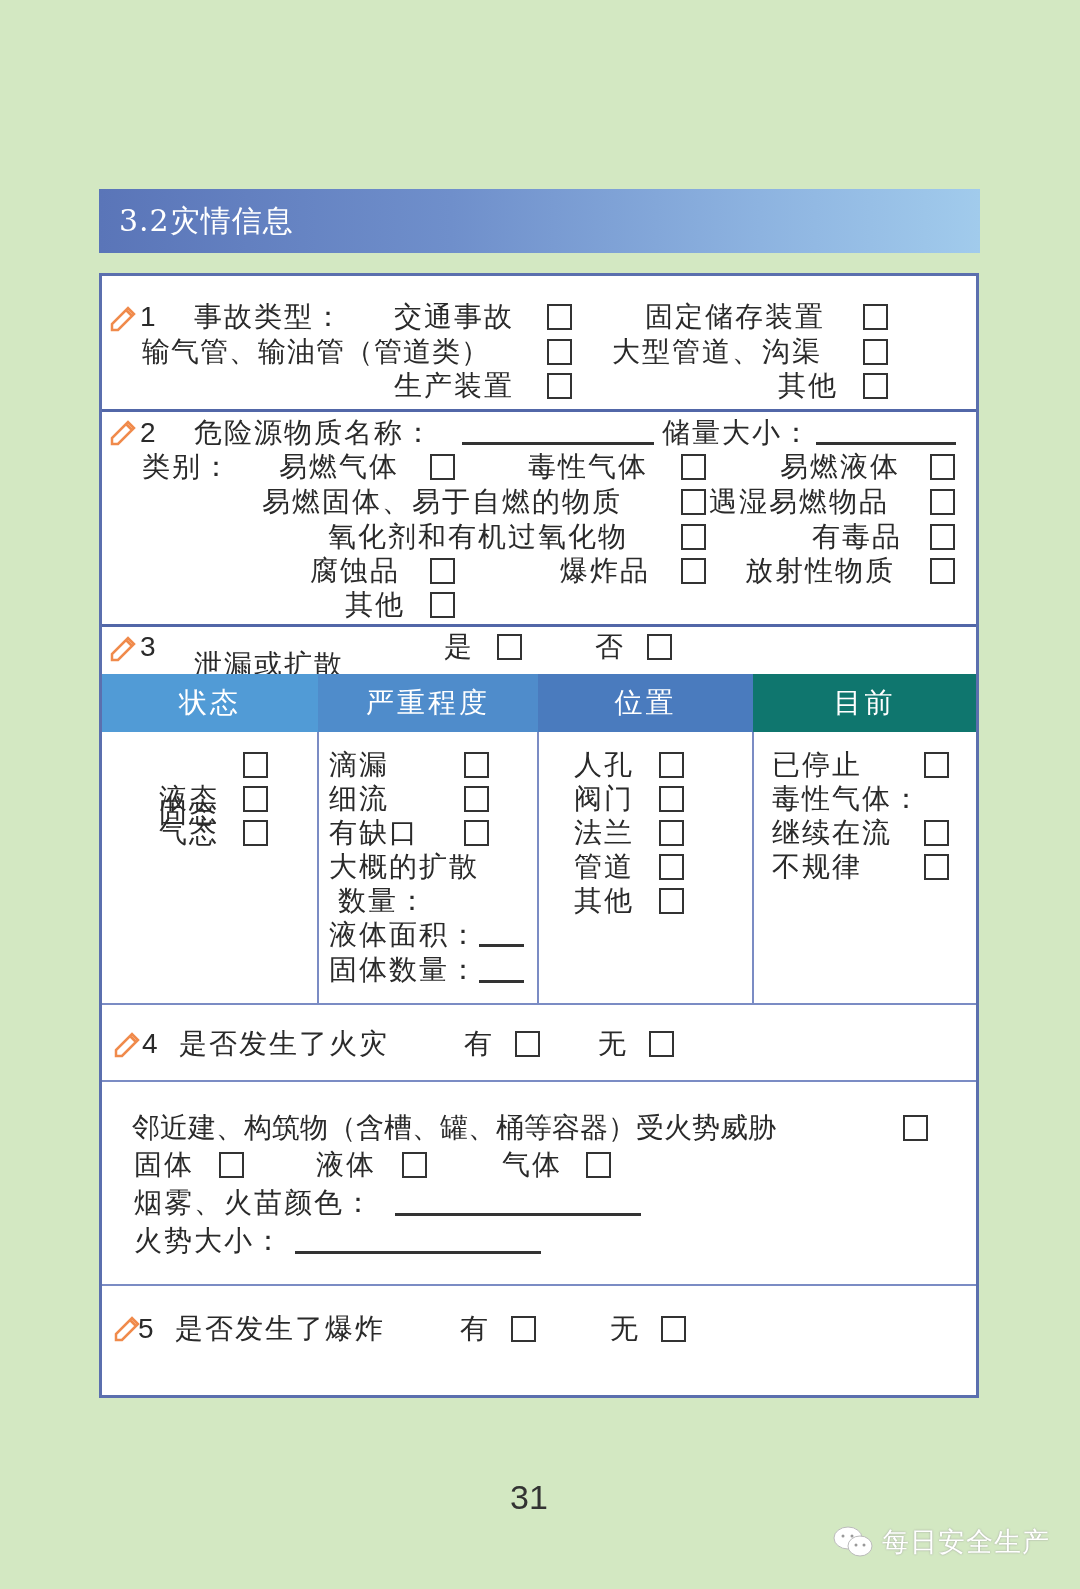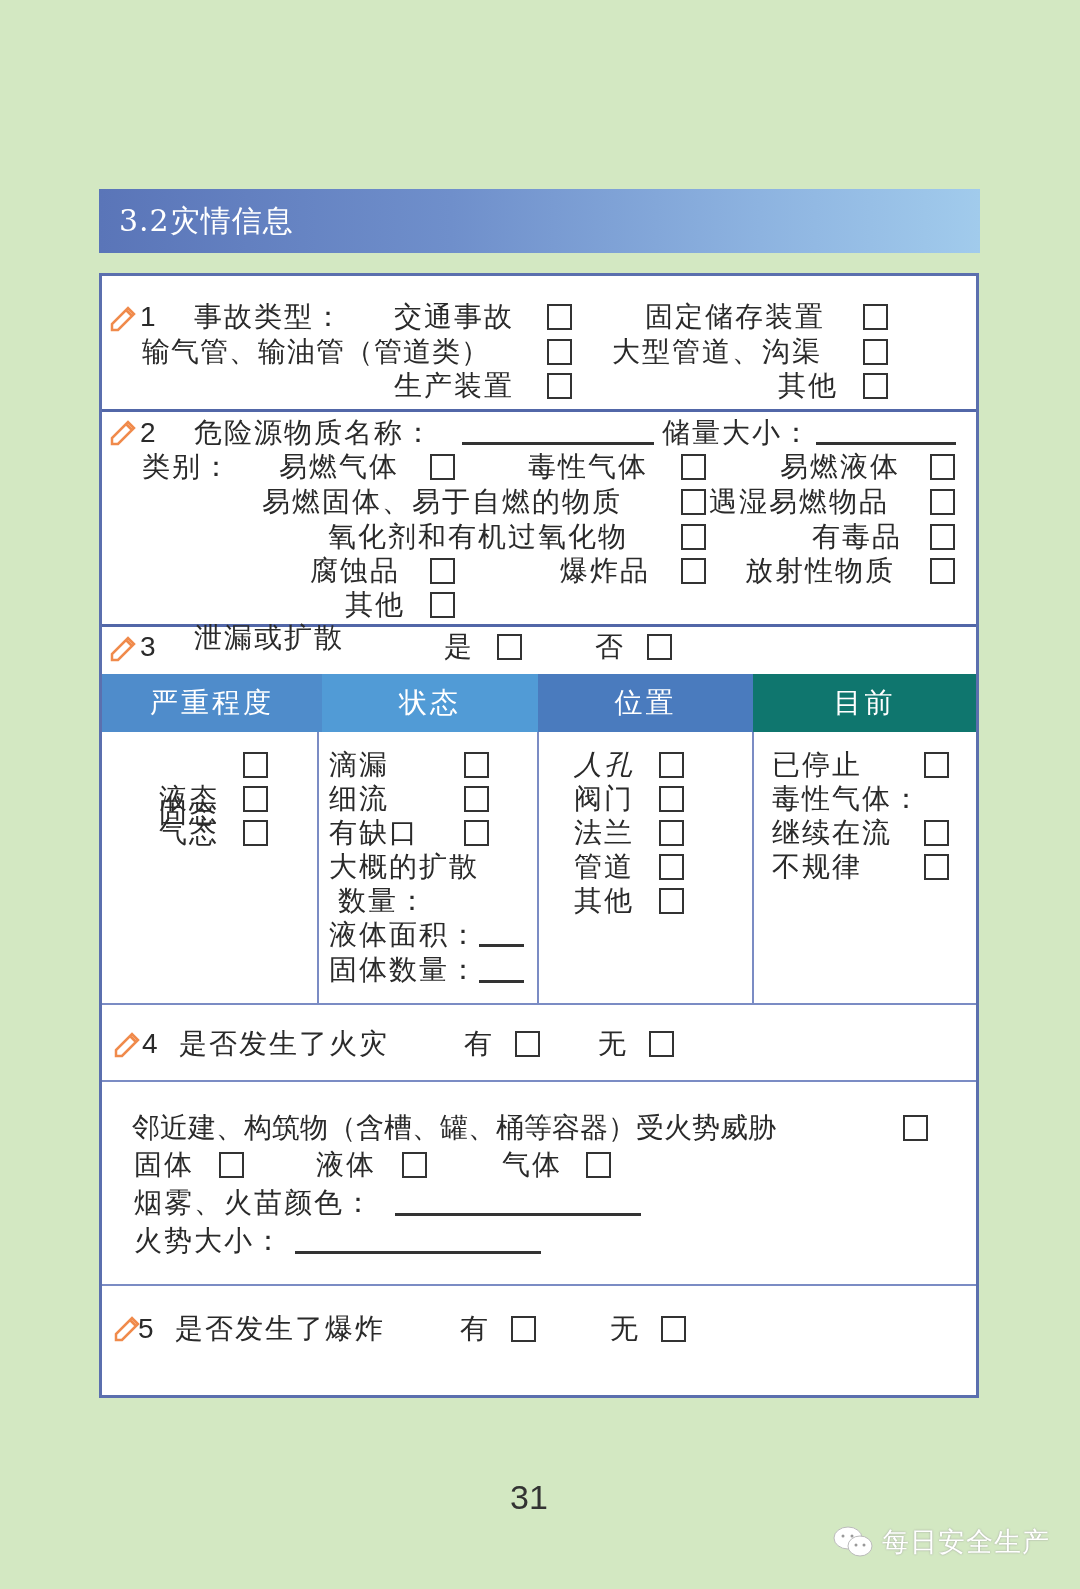--- a/index.html
+++ b/index.html
@@ -104,29 +104,29 @@
 
   <span class="row" style="left:243px;top:312px;">其他</span>
   <div class="cb" style="left:328px;top:316px;"></div>
 
   <div class="hline" style="top:348px;"></div>
 
   <svg class="pencil" style="left:6px;top:360px;" viewBox="0 0 28 28">
       <path d="M4 24 L4 18 L20 2 L26 8 L10 24 Z M18 4 L24 10" fill="none" stroke="#f08a4b" stroke-width="2.5"></path>
     </svg>
   <span class="num" style="left:38px;top:354px;">3</span>
-  <span class="row" style="left:92px;top:345px;">泄漏或扩散</span>
+  <span class="row" style="left:92px;top:372px;">泄漏或扩散</span>
   <span class="row" style="left:342px;top:354px;">是</span>
   <div class="cb" style="left:395px;top:358px;"></div>
   <span class="row" style="left:493px;top:354px;">否</span>
   <div class="cb" style="left:545px;top:358px;"></div>
 
   <div class="thead" style="top:398px;">
+    <div style="width:216px;background:#519bd6;">状态</div>
     <div style="width:220px;background:#4f8ccb;">严重程度</div>
-    <div style="width:216px;background:#519bd6;">状态</div>
     <div style="width:215px;background:#4a7bbe;">位置</div>
     <div style="width:223px;background:#0f766e;">目前</div>
   </div>
 
   <div class="vline" style="left:215px;top:456px;height:272px;"></div>
   <div class="vline" style="left:435px;top:456px;height:272px;"></div>
   <div class="vline" style="left:650px;top:456px;height:272px;"></div>
 
   <span class="row" style="left:57px;top:484px;margin-top:36px;">固态</span>
   <div class="cb" style="left:141px;top:476px;"></div>
@@ -141,21 +141,21 @@
   <div class="cb" style="left:362px;top:510px;"></div>
   <span class="row" style="left:227px;top:540px;">有缺口</span>
   <div class="cb" style="left:362px;top:544px;"></div>
   <span class="row" style="left:227px;top:574px;">大概的扩散</span>
   <span class="row" style="left:227px;top:608px;margin-left:9px;">数量：</span>
   <span class="row" style="left:227px;top:642px;">液体面积：</span>
   <div class="uline" style="left:377px;top:668px;width:45px;"></div>
   <span class="row" style="left:227px;top:677px;">固体数量：</span>
   <div class="uline" style="left:377px;top:704px;width:45px;"></div>
 
-  <span class="row" style="left:472px;top:472px;font-style:italic;">人孔</span>
+  <span class="row" style="left:472px;top:472px;">人孔</span>
   <div class="cb" style="left:557px;top:476px;"></div>
   <span class="row" style="left:472px;top:506px;">阀门</span>
   <div class="cb" style="left:557px;top:510px;"></div>
   <span class="row" style="left:472px;top:540px;">法兰</span>
   <div class="cb" style="left:557px;top:544px;"></div>
   <span class="row" style="left:472px;top:574px;">管道</span>
   <div class="cb" style="left:557px;top:578px;"></div>
   <span class="row" style="left:472px;top:608px;">其他</span>
   <div class="cb" style="left:557px;top:612px;"></div>
 

